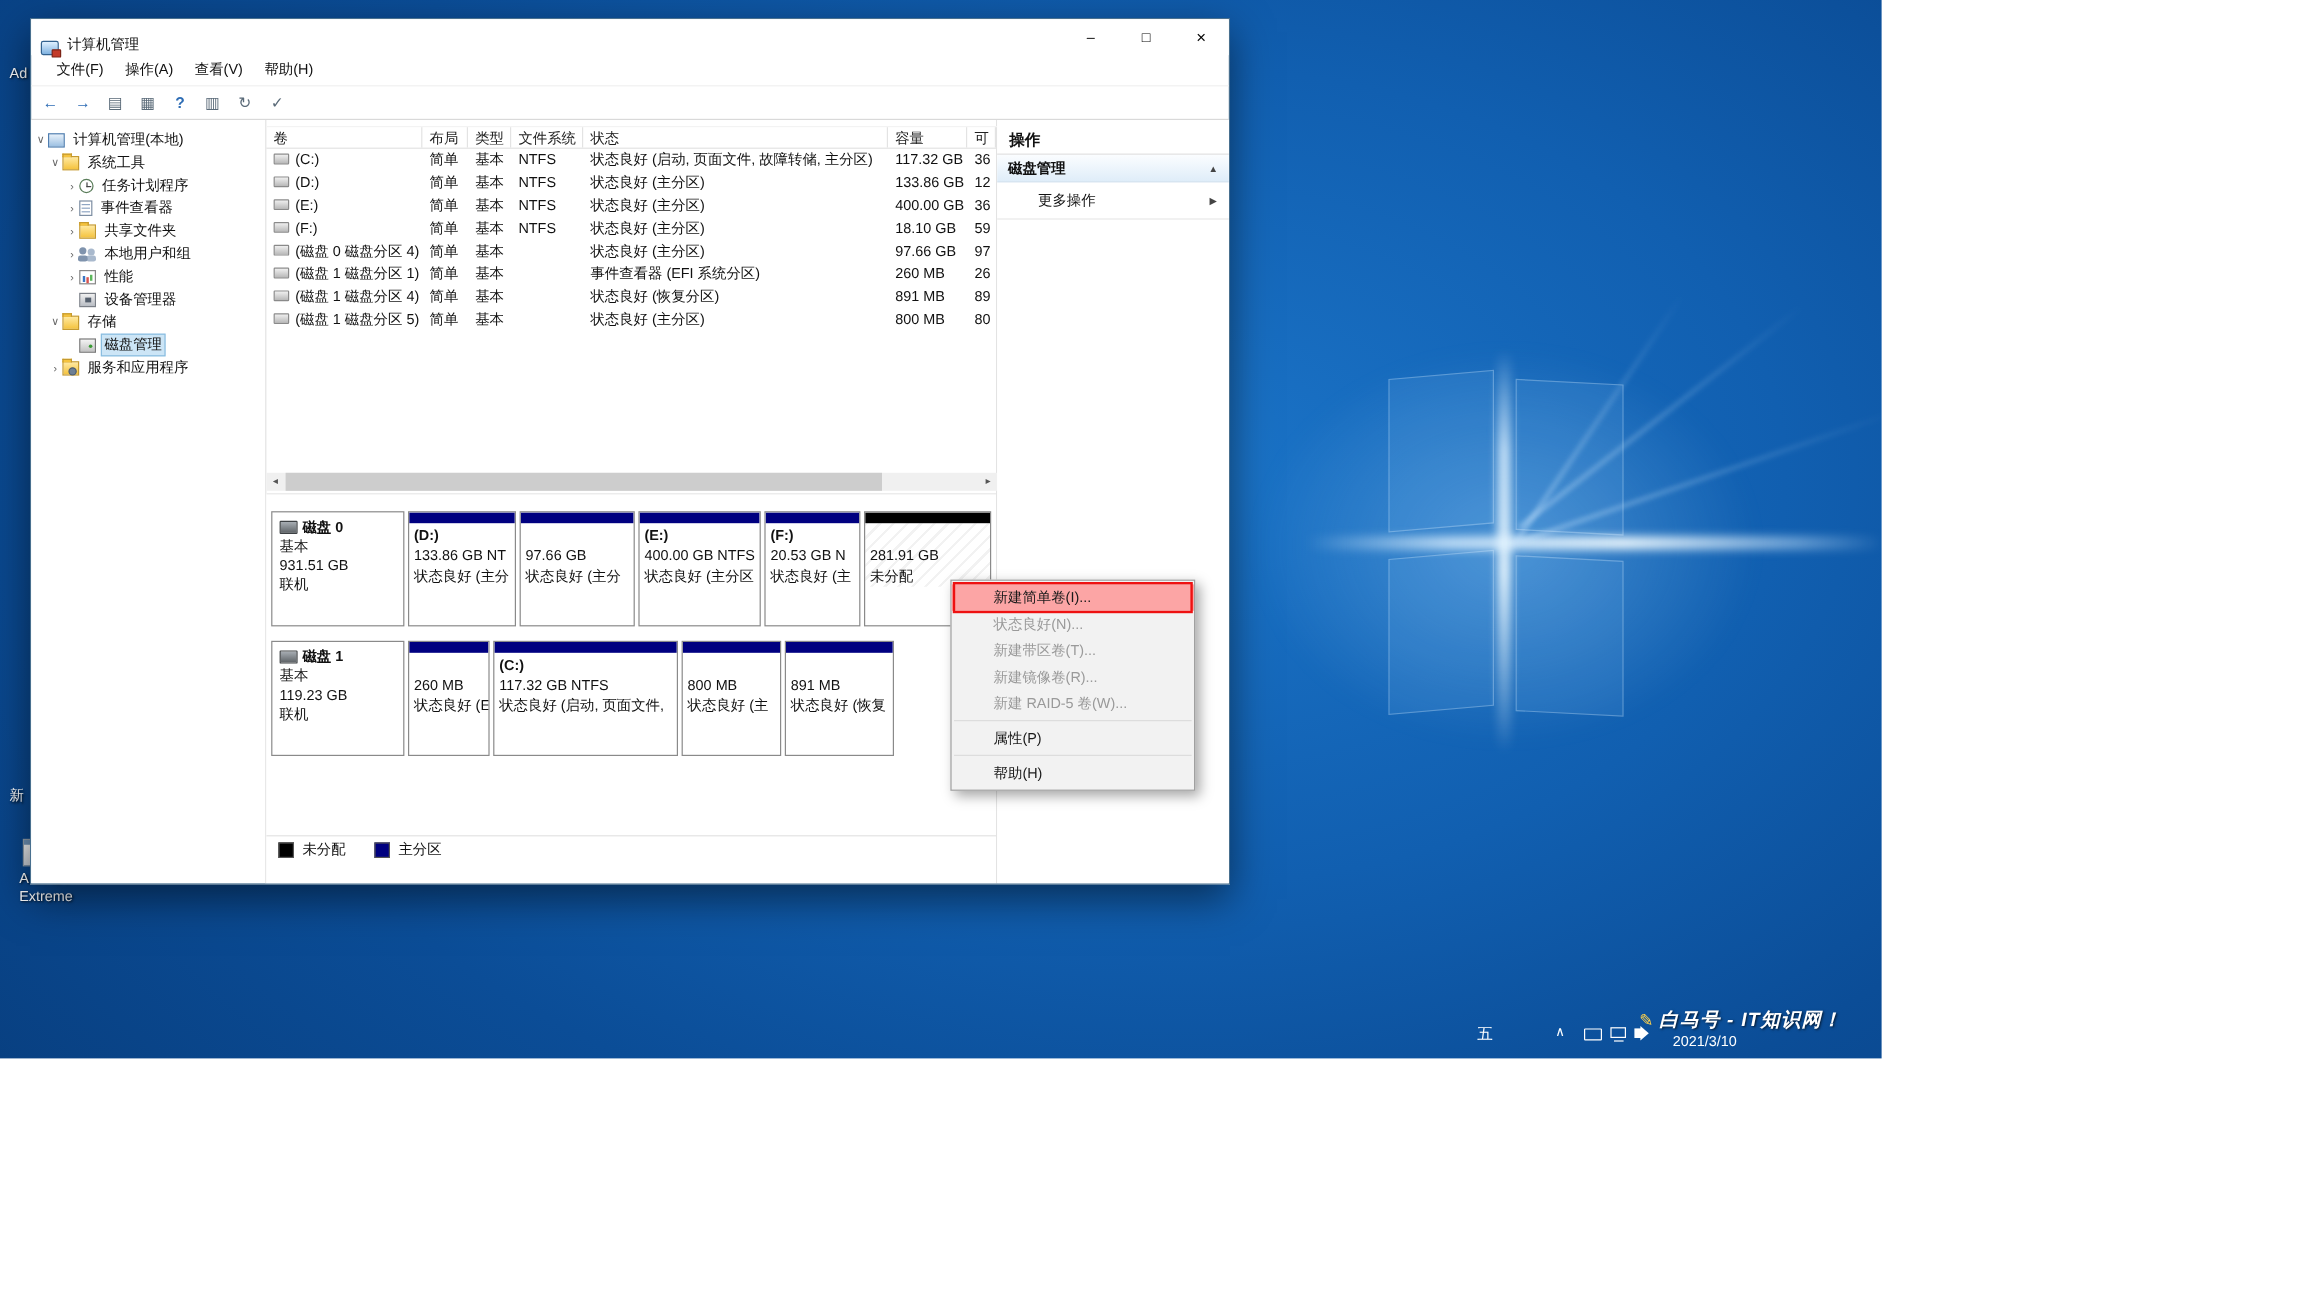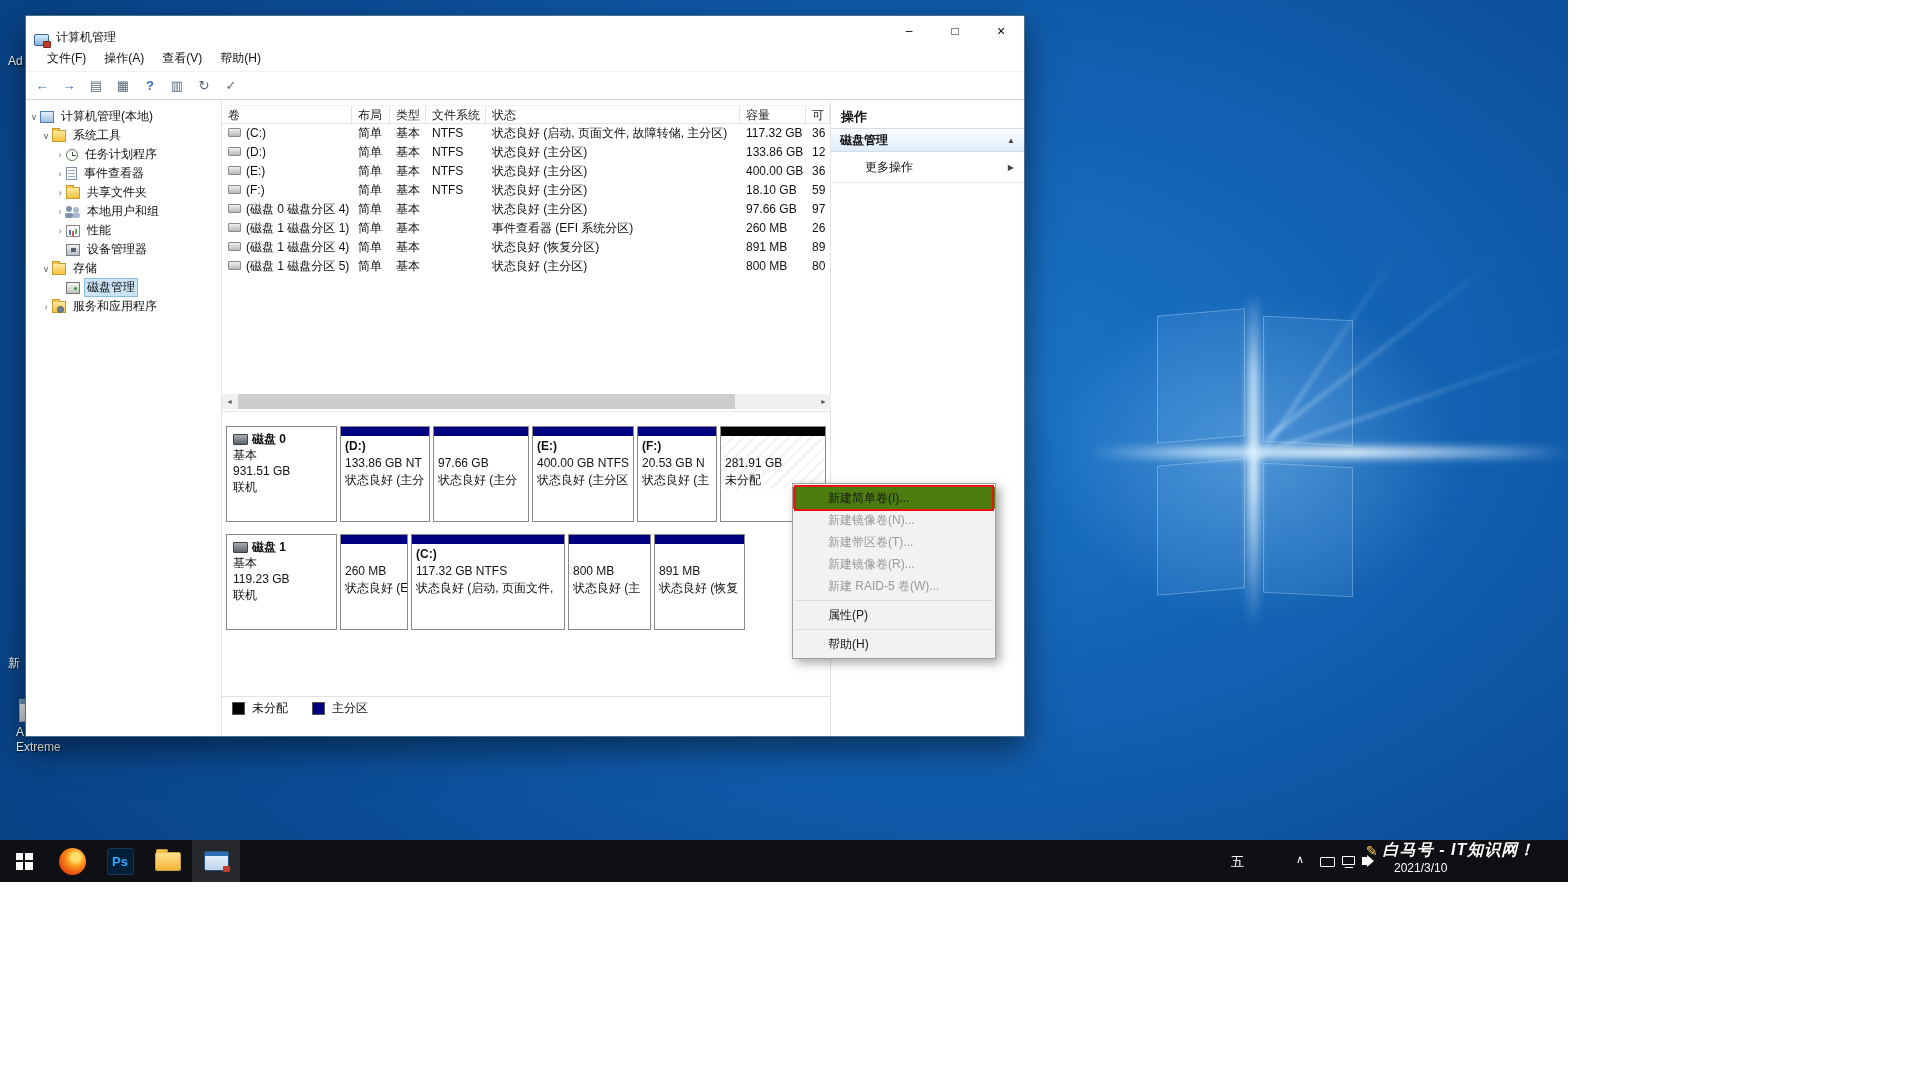--- a/index.html
+++ b/index.html
@@ -132,21 +132,21 @@
     padding:0 9px;font-weight:bold;background:linear-gradient(#fbfdff,#dfedf9);border-bottom:1px solid #cfdfee}
   .ap-collapse{margin-left:auto;font-size:8px;color:#444}
   .ap-more{position:absolute;top:56px;left:0;right:0;height:22px;display:flex;align-items:center;padding:0 10px 0 34px}
   .ap-sub{margin-left:auto;font-size:8px;color:#444}
   .ap-sep2{position:absolute;top:82px;left:0;right:0;border-top:1px solid #e8e8e8}
 
   
   .ctx{position:absolute;left:792px;top:483px;width:204px;background:#f2f2f2;border:1px solid #a0a0a0;
     box-shadow:4px 4px 10px rgba(0,0,0,.35);padding:3px 0;z-index:10}
   .ctx-item{height:22px;line-height:22px;padding-left:35px;white-space:nowrap;color:#1a1a1a}
-  .ctx-item.hl{background:#4d7c0f}
+  .ctx-item.hl{background:#fca5a5}
   .ctx-item.dis{color:#9a9a9a}
   .ctx-sep{height:1px;background:#ddd;margin:3px 2px}
   .redbox{position:absolute;left:1px;top:1px;width:200px;height:26px;border:2px solid #ee1111;pointer-events:none}
 
   
   .taskbar{position:absolute;left:0;top:840px;width:1568px;height:42px;background:#0e1013;z-index:20;display:flex;align-items:center}
   .tb-btn{width:48px;height:42px;display:flex;align-items:center;justify-content:center;flex:none}
   .tb-btn.active{background:rgba(255,255,255,.10)}
   .win-logo{width:17px;height:17px;display:grid;grid-template-columns:1fr 1fr;grid-template-rows:1fr 1fr;gap:2px}
   .win-logo span{background:#fff}
@@ -510,52 +510,30 @@
           <span class="ap-sub">▶</span>
         </div>
         <div class="ap-sep2"></div>
       </div>
     </div>
   </div>
 
   <div class="ctx">
     <div class="redbox"></div>
     <div class="ctx-item hl">新建简单卷(I)...</div>
-    <div class="ctx-item dis">新建镜像卷(N)...</div>
+    <div class="ctx-item dis">状态良好(N)...</div>
     <div class="ctx-item dis">新建带区卷(T)...</div>
     <div class="ctx-item dis">新建镜像卷(R)...</div>
     <div class="ctx-item dis">新建 RAID-5 卷(W)...</div>
     <div class="ctx-sep"></div>
     <div class="ctx-item">属性(P)</div>
     <div class="ctx-sep"></div>
     <div class="ctx-item">帮助(H)</div>
   </div>
 
-  <div class="taskbar">
-    <div class="tb-btn">
-      <div class="win-logo">
-          <span></span>
-          <span></span>
-          <span></span>
-          <span></span>
-        </div>
-    </div>
-    <div class="tb-btn">
-        <div class="fx"></div>
-      </div>
-    <div class="tb-btn">
-        <div class="psq">Ps</div>
-      </div>
-    <div class="tb-btn">
-        <div class="folder"></div>
-      </div>
-    <div class="tb-btn active">
-        <div class="mmcq"></div>
-      </div>
-  </div>
 
   <span class="tray-item tr-ime">五</span>
   <span class="tray-item tr-chev">∧</span>
   <span class="tray-item tr-kb"></span>
   <span class="tray-item tr-net"></span>
   <span class="tray-item tr-spk"></span>
   <div class="tb-date">2021/3/10</div>
 
   <div class="wm">
     <span class="wm-pen">✎</span>

